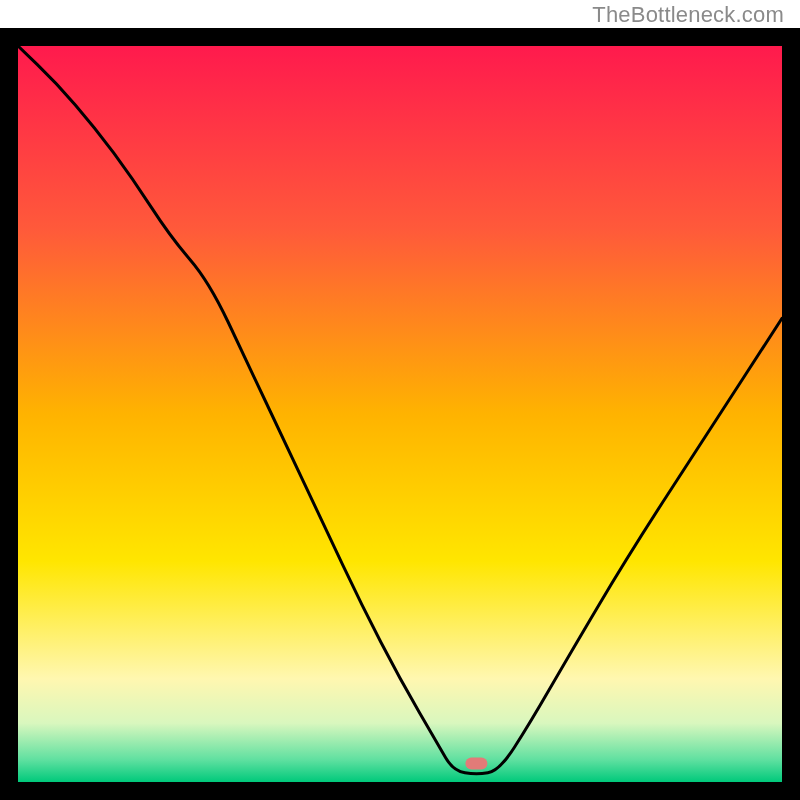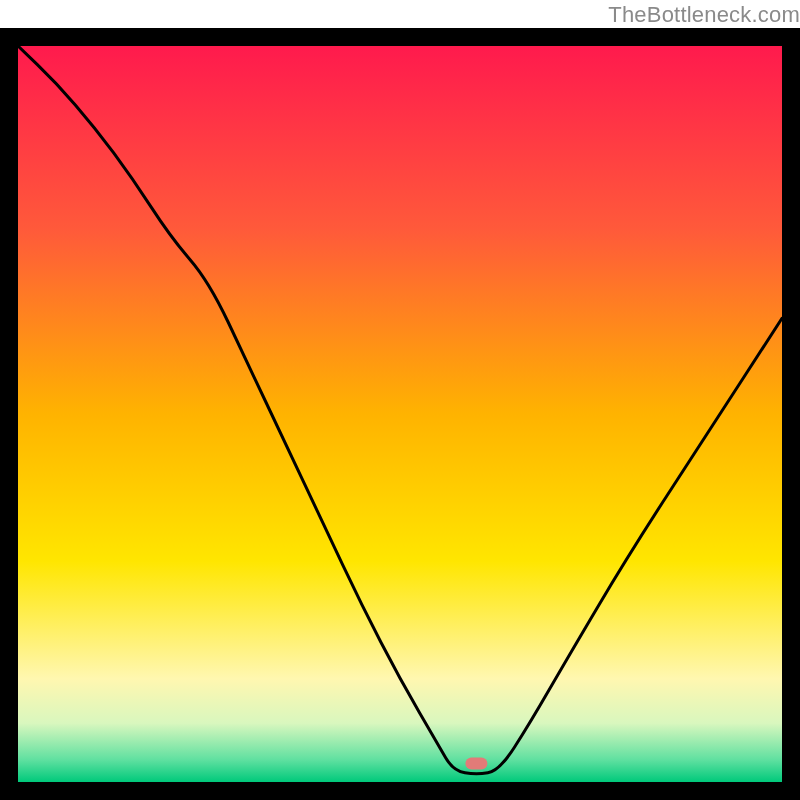--- a/index.html
+++ b/index.html
@@ -11,21 +11,21 @@
     font-family: Arial, Helvetica, sans-serif;
   }
   .wrap {
     position: relative;
     width: 800px;
     height: 800px;
   }
   .watermark {
     position: absolute;
     top: 2px;
-    right: 0;
+    right: 16px;
     font-size: 22px;
     font-weight: 500;
     color: #8a8a8a;
     letter-spacing: 0.2px;
     z-index: 3;
     user-select: none;
   }
   svg {
     display: block;
   }

